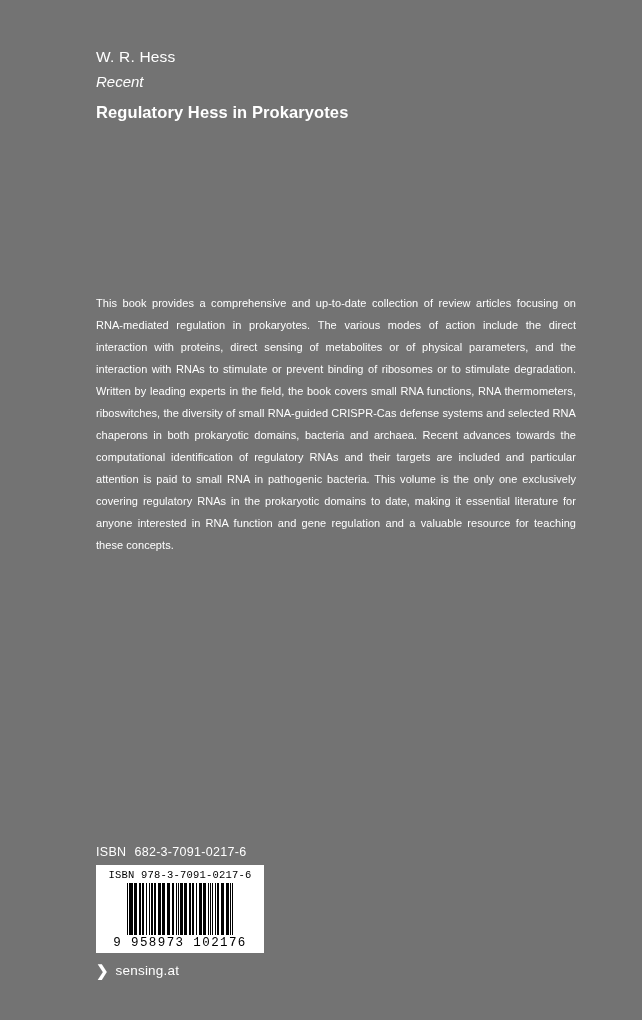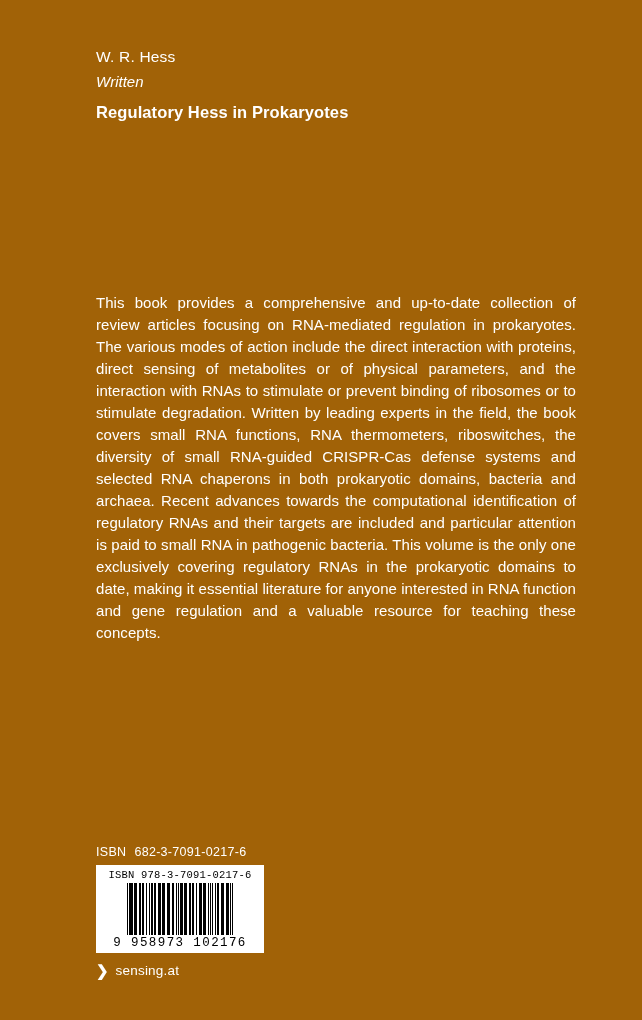--- a/index.html
+++ b/index.html
@@ -10,21 +10,21 @@
     width: 642px;
     height: 1020px;
     background: #00675b;
     font-family: "Liberation Sans", sans-serif;
     overflow: hidden;
   }
   .page {
     position: relative;
     width: 642px;
     height: 1020px;
-    background: #a16207;
+    background: #737373;
     color: #ffffff;
     box-sizing: border-box;
   }
 
   
   .editors {
     position: absolute;
     left: 96px;
     top: 46px;
     width: 470px;
@@ -51,21 +51,21 @@
     color: #ffffff;
     letter-spacing: 0.1px;
   }
 
   
   .blurb {
     position: absolute;
     left: 96px;
     top: 292px;
     width: 480px;
-    font-size: 15px;
+    font-size: 11px;
     line-height: 22px;
     color: #ffffff;
     text-align: justify;
     text-justify: inter-word;
     letter-spacing: 0.05px;
     -webkit-hyphens: manual;
     hyphens: manual;
   }
 
   
@@ -146,21 +146,21 @@
     letter-spacing: 0.2px;
   }
 </style>
 </head>
 <body>
 
 <div class="page">
 
   <div class="editors">
     <div class="editor-name">W. R. Hess</div>
-    <div class="editors-label">Written</div>
+    <div class="editors-label">Recent</div>
     <div class="book-title">Regulatory Hess in Prokaryotes</div>
   </div>
 
   <div class="blurb">This book provides a comprehensive and up-to-date collection of review articles focusing on RNA-mediated regulation in prokaryotes. The various modes of action include the direct interaction with proteins, direct sensing of metabolites or of physical parameters, and the interaction with RNAs to stimulate or prevent binding of ribosomes or to stimulate degradation. Written by leading experts in the field, the book covers small RNA functions, RNA thermometers, riboswitches, the diversity of small RNA-guided CRISPR-Cas defense systems and selected RNA chaperons in both prokaryotic domains, bacteria and archaea. Recent advances towards the computational identification of regulatory RNAs and their targets are included and particular attention is paid to small RNA in pathogenic bacteria. This volume is the only one exclusively covering regulatory RNAs in the prokaryotic domains to date, making it essential literature for anyone interested in RNA function and gene regulation and a valuable resource for teaching these concepts.</div>
 
   <div class="isbn-line">
     <span class="isbn-word">ISBN</span><span>682-3-7091-0217-6</span>
   </div>
 
   <div class="barcode-box">

